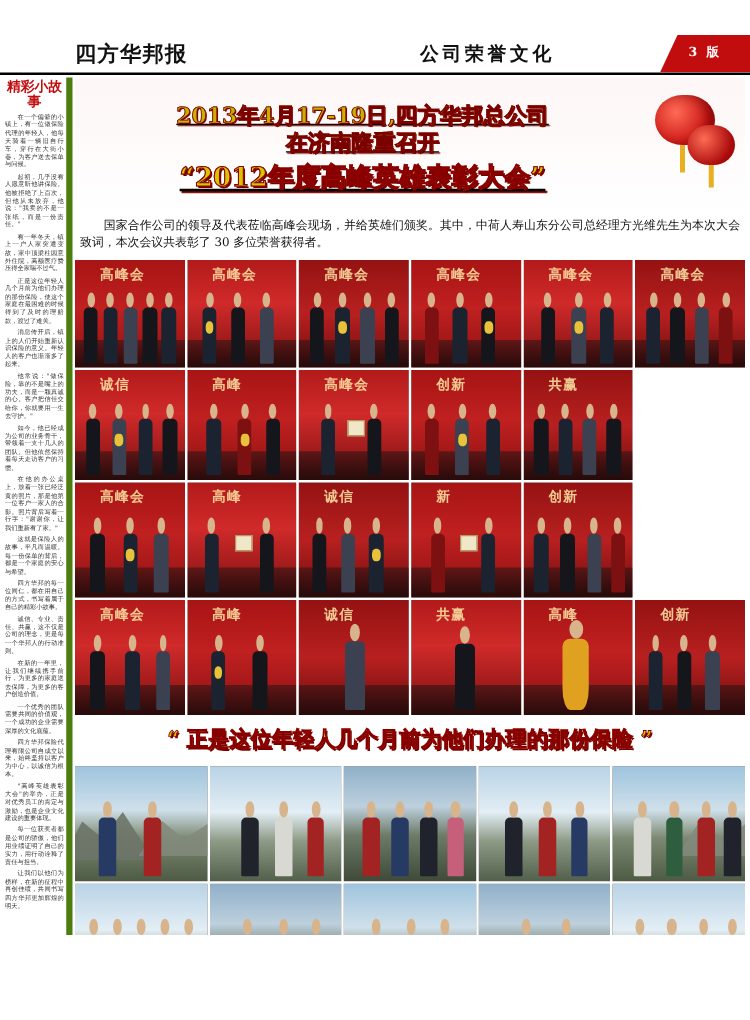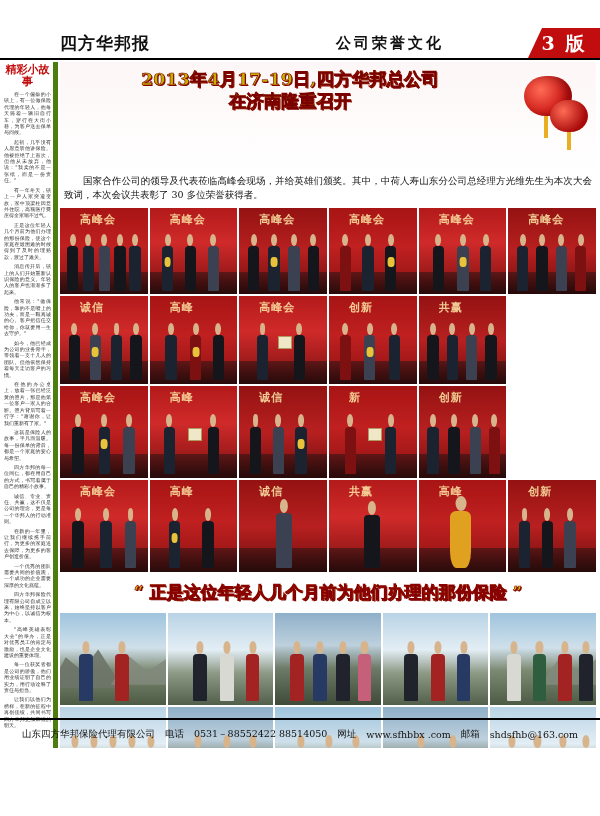--- a/index.html
+++ b/index.html
@@ -44,21 +44,21 @@
     letter-spacing: 3px;
   }
   .mast-corner {
     position: absolute;
     right: 0; top: 0;
     width: 72px; height: 30px;
     background: #c10d0d;
     color: #fff;
     font-family: "DejaVu Serif", "Liberation Serif", serif;
     font-weight: bold;
-    font-size: 19px;
+    font-size: 10px;
     text-align: center;
     line-height: 30px;
     letter-spacing: 2px;
     clip-path: polygon(14px 0, 100% 0, 100% 100%, 0 100%);
   }
 
   
   .left-col {
     position: absolute;
     left: 2px; top: 34px;
@@ -128,23 +128,24 @@
     background: #e8b020;
   }
   .lantern .tassel2 {
     position: absolute;
     left: 57px; top: 66px;
     width: 4px; height: 18px;
     background: #e8b020;
   }
   .headline {
     position: absolute;
-    left: 10px; top: 6px;
+    left: 10px; top: 20px;
     width: 440px;
     text-align: center;
+    text-decoration: underline;
   }
   .hl1 {
     font-family: "DejaVu Serif", "Liberation Serif", serif;
     font-weight: bold;
     font-size: 17.5px;
     line-height: 22px;
     color: #c8b000;
     -webkit-text-stroke: 0.6px #7a0000;
     text-shadow: 1px 1px 0 #8a0000;
     letter-spacing: 0px;
@@ -368,20 +369,21 @@
     <div class="headline-wrap">
       <div class="lantern">
         <div class="ball"></div>
         <div class="ball2"></div>
         <div class="tassel"></div>
         <div class="tassel2"></div>
       </div>
       <div class="headline">
         <div class="hl1">2013年4月17-19日,四方华邦总公司</div>
         <div class="hl2">在济南隆重召开</div>
+        <div class="hl3">“2012年度高峰英雄表彰大会”</div>
       </div>
     </div>
 
     <div class="lead">国家合作公司的领导及代表莅临高峰会现场，并给英雄们颁奖。其中，中荷人寿山东分公司总经理方光维先生为本次大会致词，本次会议共表彰了 30 多位荣誉获得者。</div>
 
     <div class="grid grid-6" style="margin-top:2px;">
       <div class="cell h1">
         <div class="photo">
           <div class="banner-text">高峰会</div>
           <div class="floor"></div>
@@ -700,23 +702,14 @@
           <div class="fig coat-red" style="left:14%"></div>
           <div class="fig coat-black" style="left:38%"></div>
           <div class="fig coat-blue" style="left:62%"></div>
           <div class="fig coat-white" style="left:84%"></div>
         </div>
       </div>
     </div>
 
   </div>
 
-  <div class="footer">
-    <span class="item">山东四方华邦保险代理有限公司</span>
-    <span class="item">电话</span>
-    <span class="item">0531－88552422  88514050</span>
-    <span class="item">网址</span>
-    <span class="item">www.sfhbbx .com</span>
-    <span class="item">邮箱</span>
-    <span class="item">shdsfhb@163.com</span>
-  </div>
 
 </div>
 
 </body></html>

